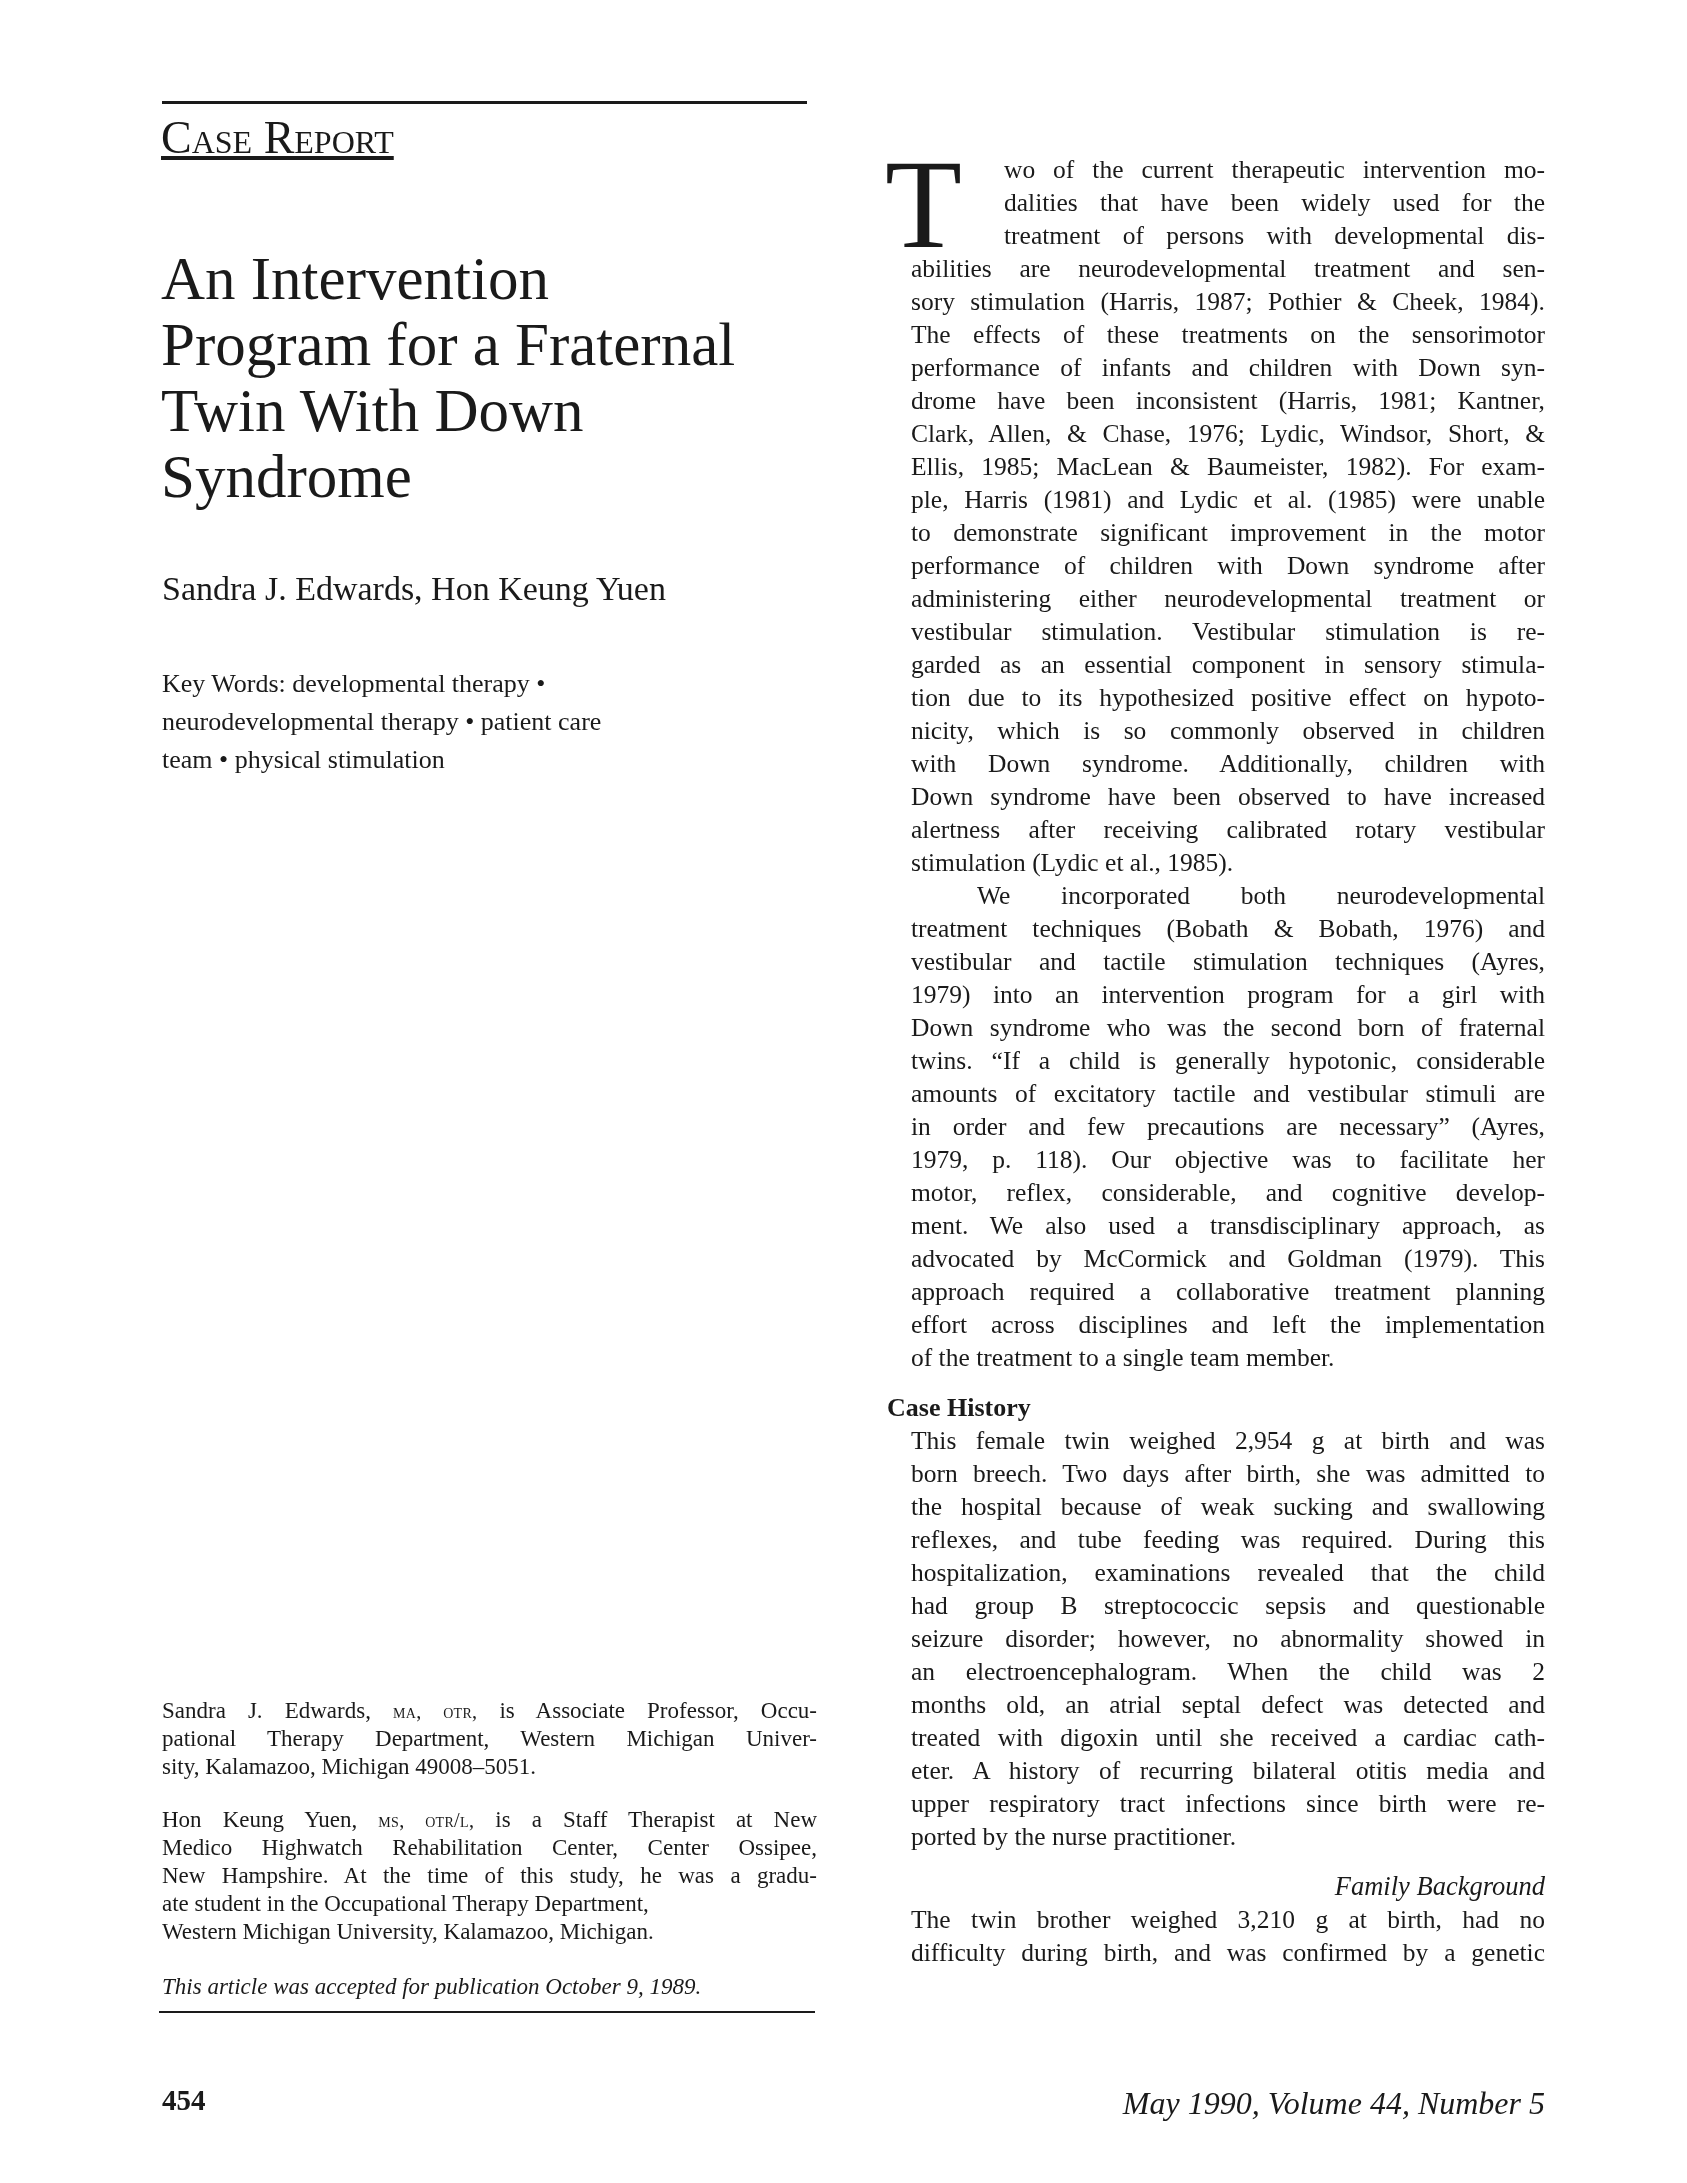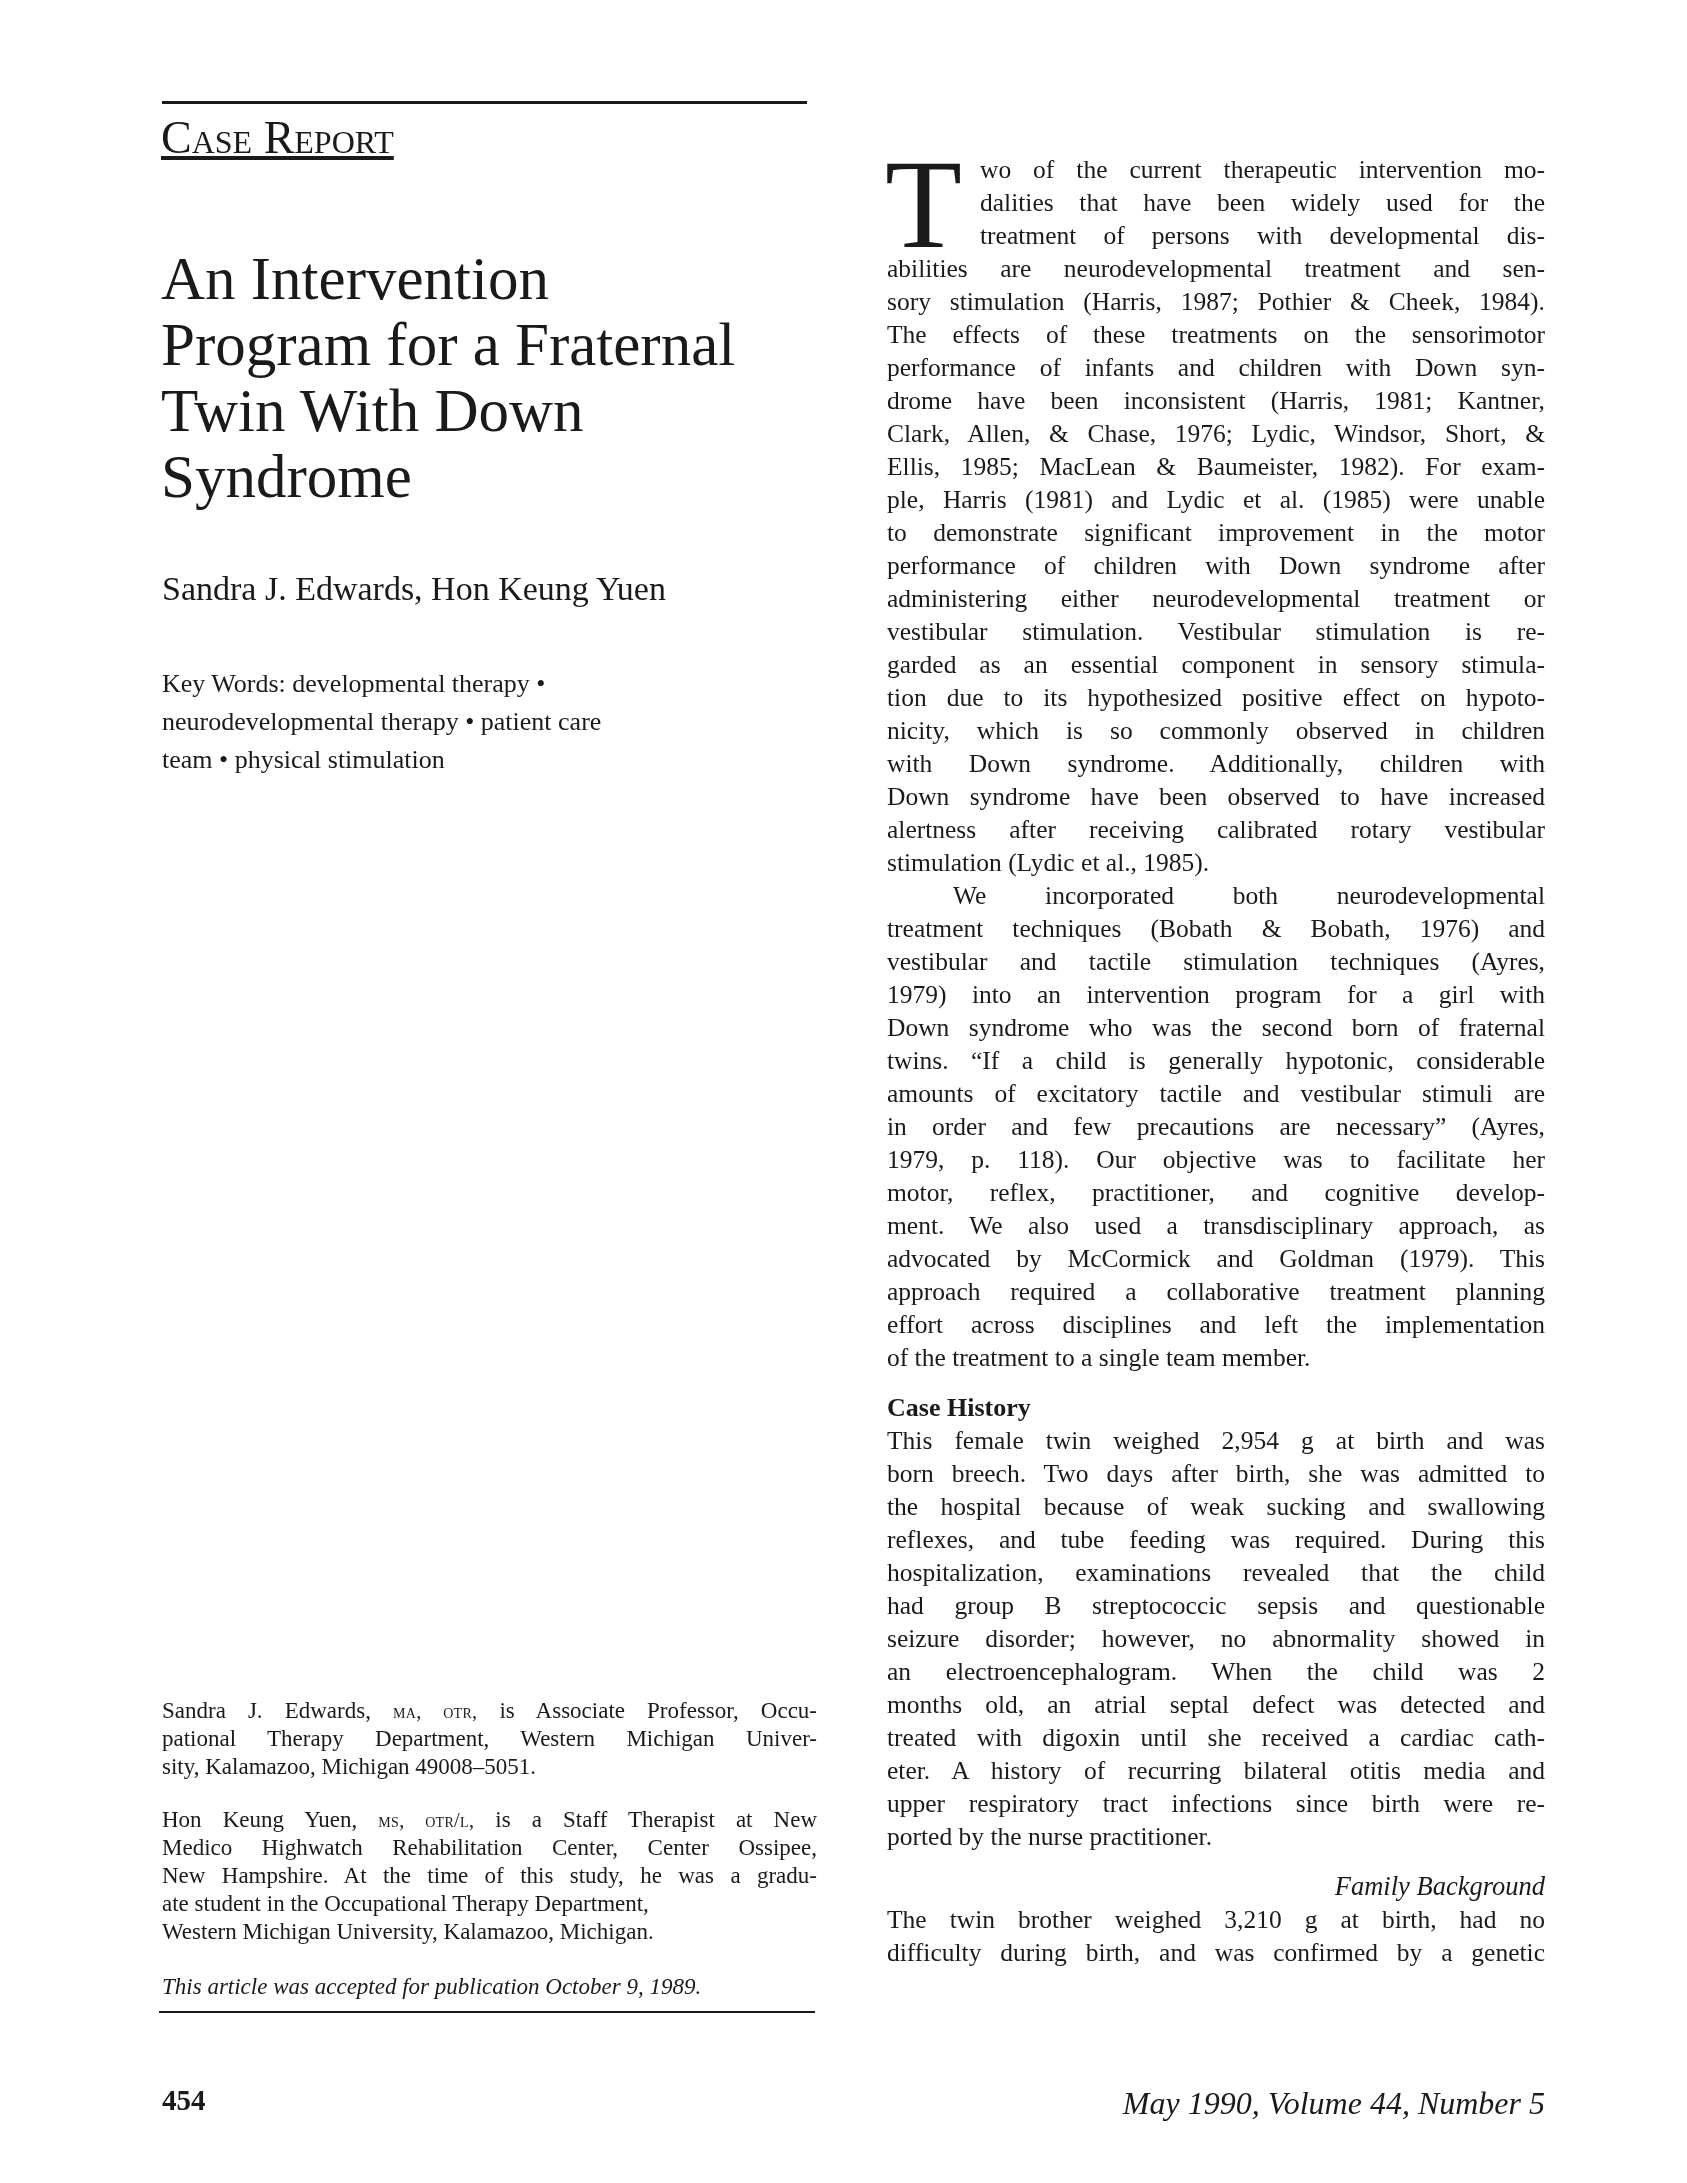--- a/index.html
+++ b/index.html
@@ -21,21 +21,21 @@
   .note .nline { display: block; white-space: nowrap; text-align-last: justify; }
   .note .nline.last { text-align-last: left; }
   .sc { font-variant: small-caps; font-size: 0.88em; letter-spacing: 0.3px; }
   #note-edwards { top: 1697px; }
   #note-yuen { top: 1806px; }
   #accepted { left: 162px; top: 1973px; font-size: 23px; line-height: 28px; font-style: italic; white-space: nowrap; }
   #bottom-rule { left: 159px; top: 2011px; width: 656px; height: 2px; background: #1a1a1a; }
 
   
   #body-col { left: 887px; top: 153px; width: 658px; font-size: 25.5px; line-height: 33px; }
-  #body-col .line { display: block; white-space: nowrap; text-align: justify; text-align-last: justify; height: 33px; overflow: visible; }
+  #body-col .line { display: block; white-space: nowrap; text-align: justify; text-align-last: justify; height: 33px; overflow: visible; margin-left: 24px; }
   #body-col .line.last { text-align-last: left; }
   #body-col .line.indent { padding-left: 66px; }
   #body-col .line.drop { padding-left: 93px; }
   #drop-cap { left: 885px; top: 142px; font-size: 126px; line-height: 126px; font-weight: normal; }
   .heading { display: block; font-weight: bold; font-size: 26px; height: 33px; line-height: 33px; }
   .subheading { display: block; font-style: italic; font-size: 26.5px; height: 33px; line-height: 33px; text-align: right; }
   .gap { display: block; height: 17px; }
 
   
   #page-number { left: 162px; top: 2084px; font-size: 29px; font-weight: bold; line-height: 33px; }
@@ -109,21 +109,21 @@
   <div id="para2">
       <span class="line indent">We incorporated both neurodevelopmental</span>
       <span class="line">treatment techniques (Bobath &amp; Bobath, 1976) and</span>
       <span class="line">vestibular and tactile stimulation techniques (Ayres,</span>
       <span class="line">1979) into an intervention program for a girl with</span>
       <span class="line">Down syndrome who was the second born of fraternal</span>
       <span class="line">twins. “If a child is generally hypotonic, considerable</span>
       <span class="line">amounts of excitatory tactile and vestibular stimuli are</span>
       <span class="line">in order and few precautions are necessary” (Ayres,</span>
       <span class="line">1979, p. 118). Our objective was to facilitate her</span>
-      <span class="line">motor, reflex, practitioner, and cognitive develop-</span>
+      <span class="line">motor, reflex, considerable, and cognitive develop-</span>
       <span class="line">ment. We also used a transdisciplinary approach, as</span>
       <span class="line">advocated by McCormick and Goldman (1979). This</span>
       <span class="line">approach required a collaborative treatment planning</span>
       <span class="line">effort across disciplines and left the implementation</span>
       <span class="line last">of the treatment to a single team member.</span>
     </div>
   <span class="gap"></span>
   <span class="heading">Case History</span>
   <div id="case-para">
       <span class="line">This female twin weighed 2,954 g at birth and was</span>

